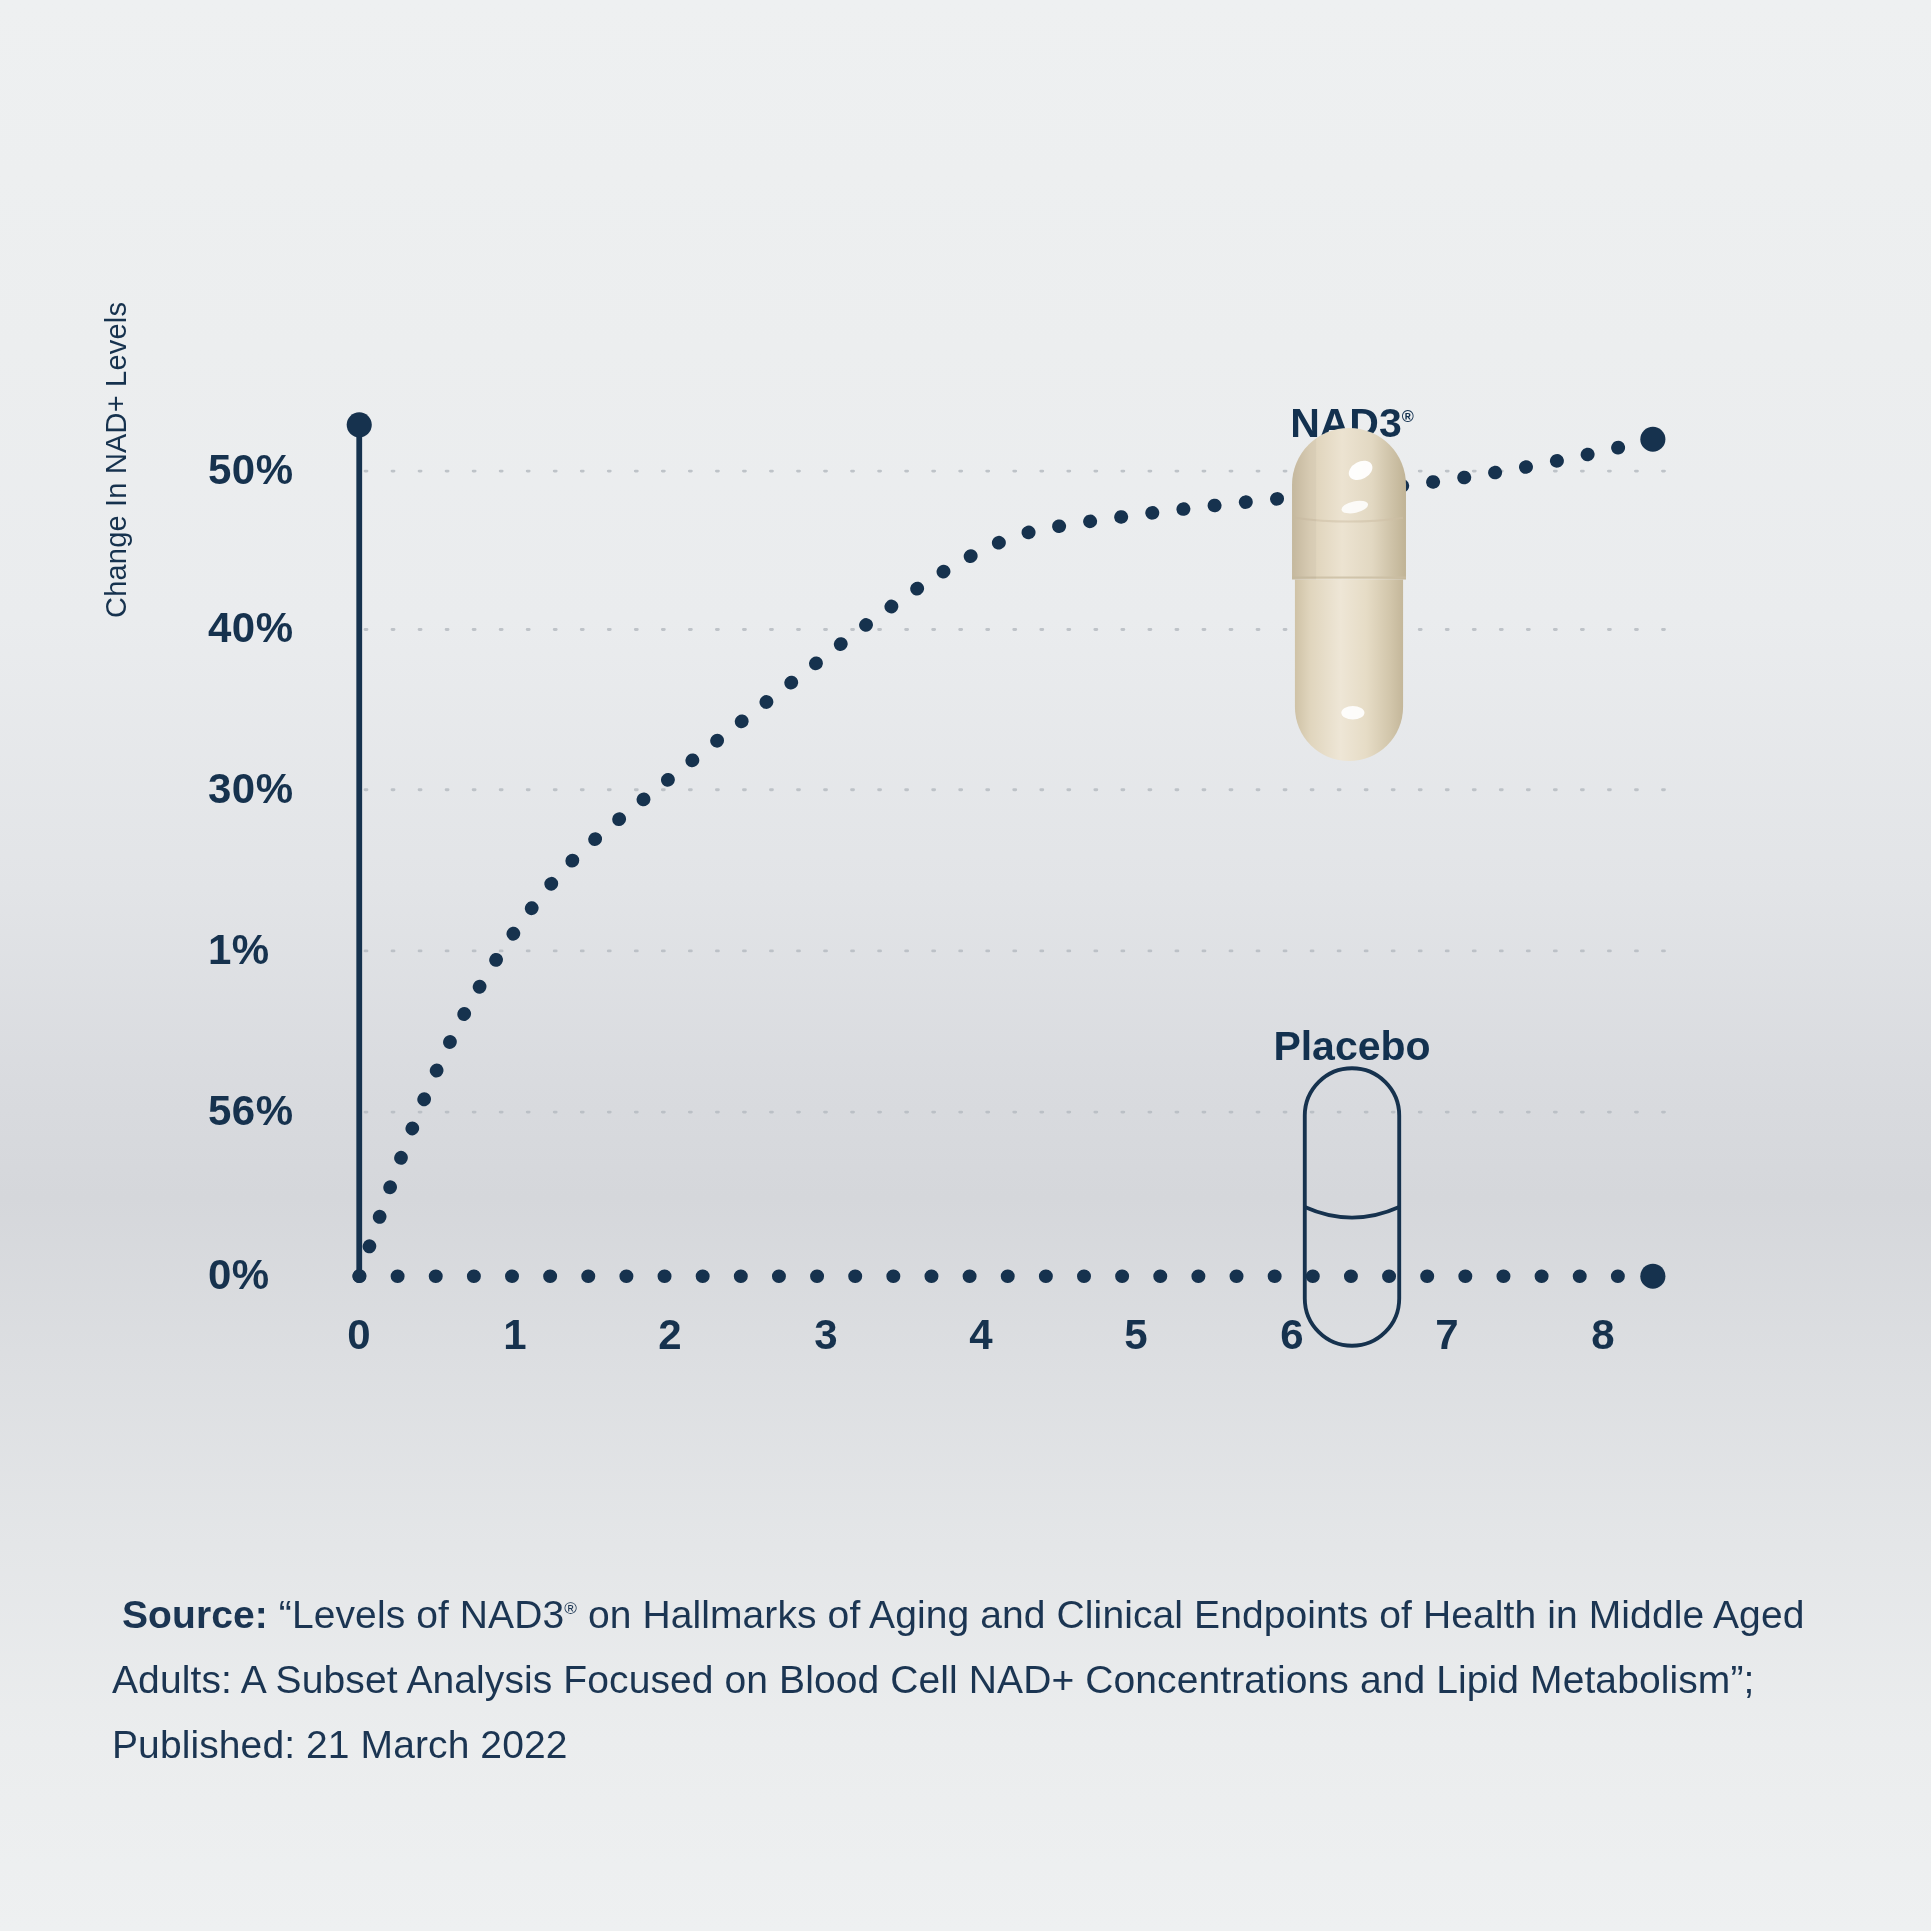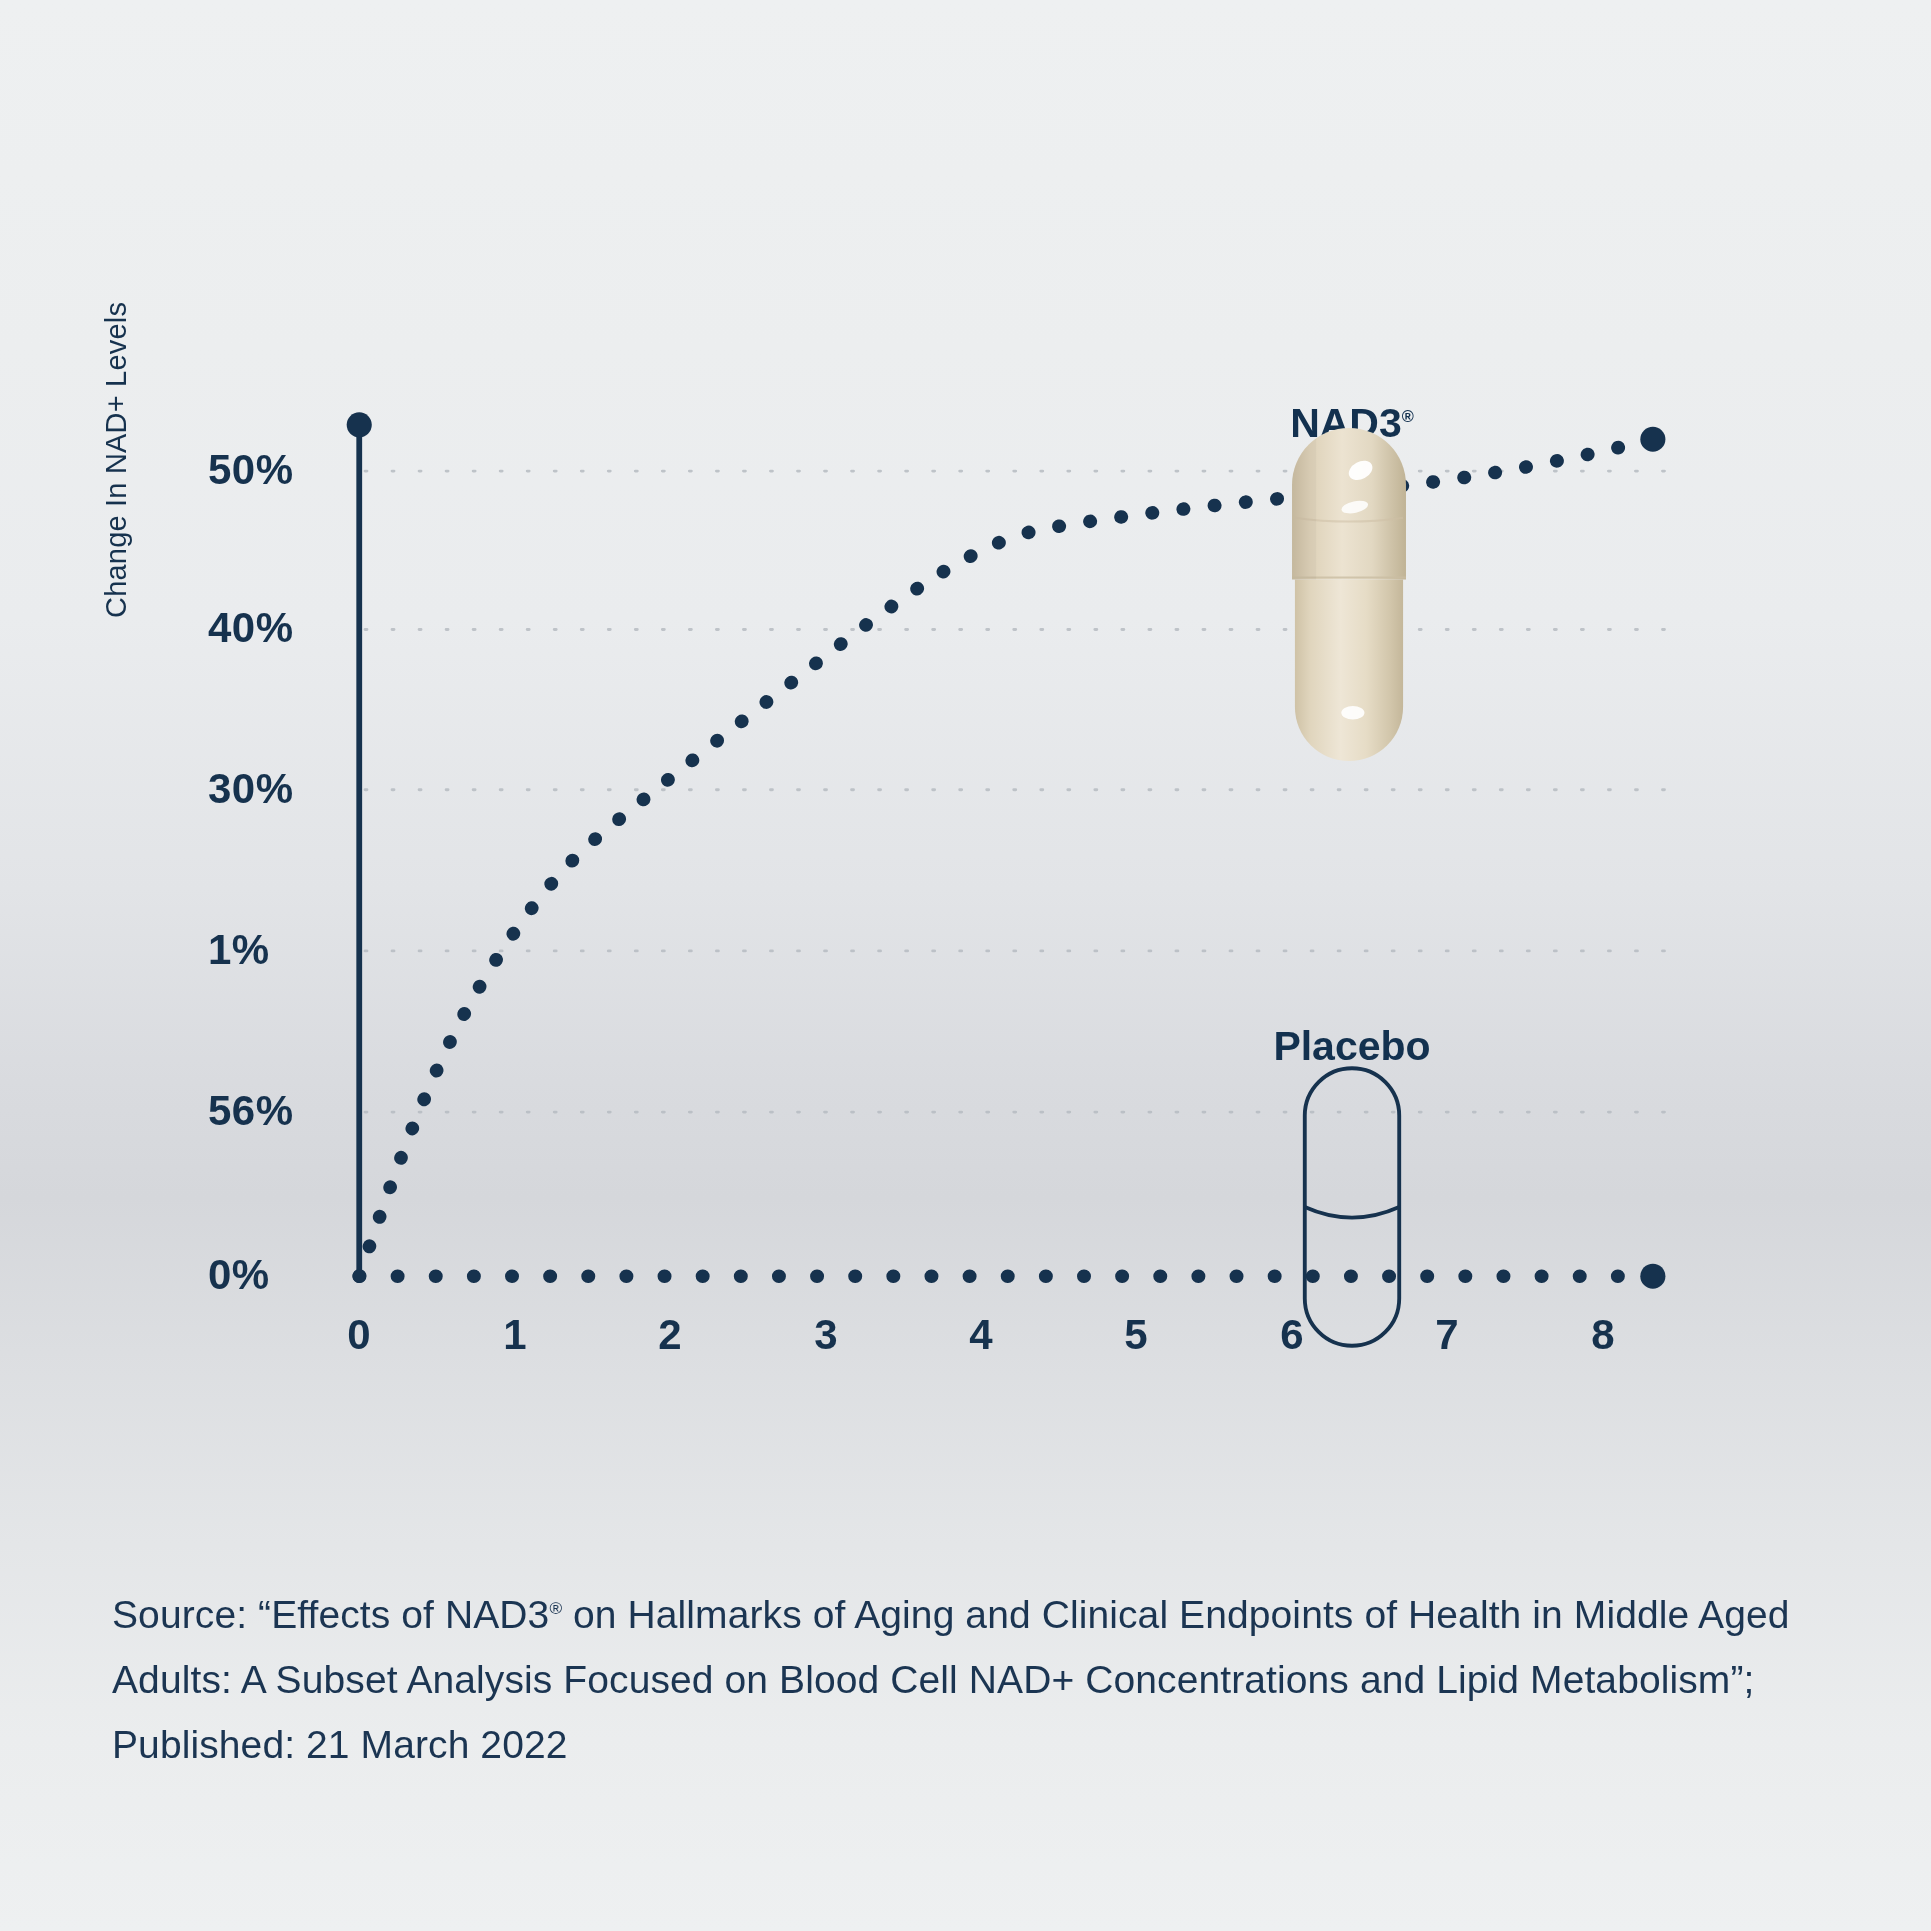--- a/index.html
+++ b/index.html
@@ -138,21 +138,21 @@
   #source {
     position: absolute;
     left: 112px;
     top: 1582px;
     width: 1738px;
     color: #1b3552;
     font-size: 39px;
     line-height: 65px;
     letter-spacing: 0.1px;
   }
-  #source b { font-weight: normal; }
+  #source b { font-weight: bold; margin-left: 10px; }
   #source .reg { font-size: 0.44em; }
 </style>
 </head>
 <body>
 
 <div id="page">
 
 
   <div id="chart">
 
@@ -255,17 +255,17 @@
     <svg id="placebo-capsule" viewBox="0 0 110 300">
 
       <path d="M 6 55 A 49 49 0 0 1 104 55 L 104 245 A 49 49 0 0 1 6 245 Z" fill="none" stroke="#16324e" stroke-width="4"></path>
 
       <path d="M 6 150 Q 55 172 104 150" fill="none" stroke="#16324e" stroke-width="4"></path>
     </svg>
 
   </div>
 
   <div id="source">
-    <b>Source:</b><span> “Effects of NAD3</span><span class="reg">®</span><span> on Hallmarks of Aging and Clinical Endpoints of Health in Middle Aged Adults: A Subset Analysis Focused on Blood Cell NAD+ Concentrations and Lipid Metabolism”; Published: 21 March 2022</span>
+    <b>Source:</b><span> “Levels of NAD3</span><span class="reg">®</span><span> on Hallmarks of Aging and Clinical Endpoints of Health in Middle Aged Adults: A Subset Analysis Focused on Blood Cell NAD+ Concentrations and Lipid Metabolism”; Published: 21 March 2022</span>
   </div>
 
 </div>
 
 
 </body></html>

